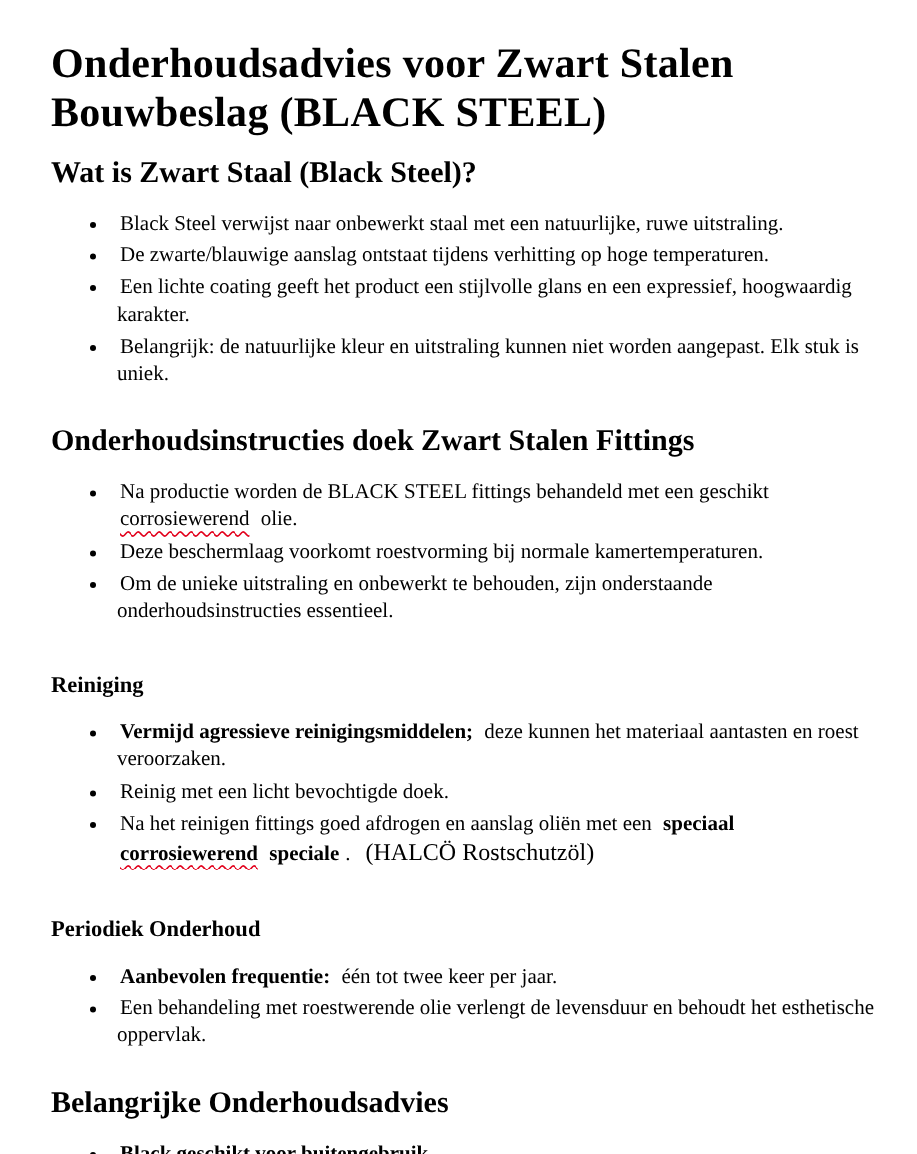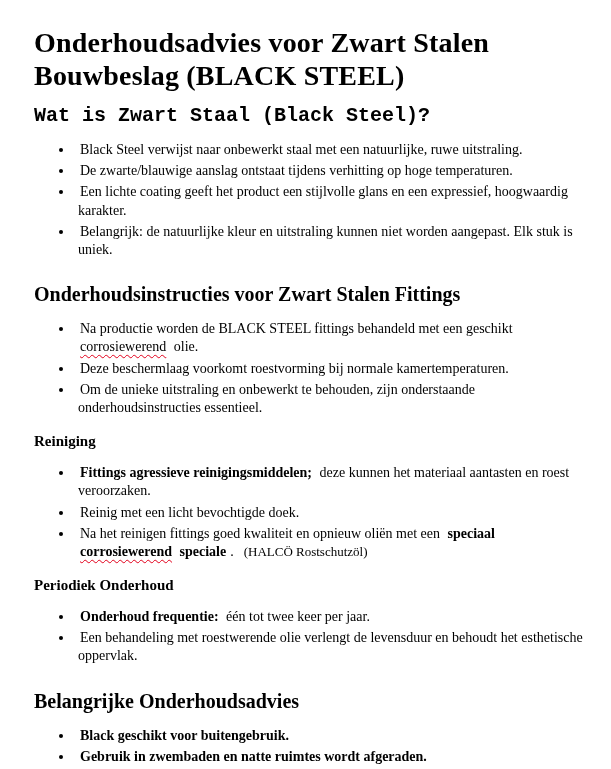--- a/index.html
+++ b/index.html
@@ -17,87 +17,87 @@
     font-weight: bold;
     line-height: 1.18;
     margin: 2px 0 3px 0;
     letter-spacing: 0.2px;
   }
   h2 {
     font-size: 20px;
     font-weight: bold;
     margin: 24px 0 14px 0;
   }
-  h2.first { margin-top: 12px; font-family: Liberation Mono, monospace; }
+  h2.first { margin-top: 12px; }
   h3 {
     font-size: 15px;
     font-weight: bold;
-    margin: 16px 0 14px 0;
+    margin: 32px 0 14px 0;
   }
   ul {
     list-style: disc outside;
     padding-left: 38px;
     margin: 0 0 10px 0;
   }
   li {
     font-size: 14px;
     line-height: 1.3;
     margin-bottom: 3px;
     padding-left: 4px;
   }
   .bold { font-weight: bold; }
   .squiggle {
     text-decoration: underline wavy #e2001a;
     text-decoration-thickness: 1px;
     text-underline-offset: 3px;
     text-decoration-skip-ink: none;
   }
   .small-note {
-    font-size: 13px;
+    font-size: 16px;
     padding-left: 6px;
     white-space: nowrap;
   }
 </style>
 </head>
 <body>
 
 <h1>Onderhoudsadvies voor Zwart Stalen Bouwbeslag (BLACK STEEL)</h1>
 
 <h2 class="first">Wat is Zwart Staal (Black Steel)?</h2>
 <ul>
   <li><span>Black Steel verwijst naar onbewerkt staal met een natuurlijke, ruwe uitstraling.</span></li>
   <li><span>De zwarte/blauwige aanslag ontstaat tijdens verhitting op hoge temperaturen.</span></li>
   <li><span>Een lichte coating geeft het product een stijlvolle glans en een expressief, hoogwaardig karakter.</span></li>
   <li><span>Belangrijk: de natuurlijke kleur en uitstraling kunnen niet worden aangepast. Elk stuk is uniek.</span></li>
 </ul>
 
-<h2>Onderhoudsinstructies voor Zwart Stalen Fittings</h2>
+<h2>Onderhoudsinstructies doek Zwart Stalen Fittings</h2>
 <ul>
   <li>
     <span>Na productie worden de BLACK STEEL fittings behandeld met een geschikt </span><span class="squiggle">corrosiewerend</span><span> olie.</span>
   </li>
   <li><span>Deze beschermlaag voorkomt roestvorming bij normale kamertemperaturen.</span></li>
   <li><span>Om de unieke uitstraling en onbewerkt te behouden, zijn onderstaande onderhoudsinstructies essentieel.</span></li>
 </ul>
 
 <h3>Reiniging</h3>
 <ul>
   <li>
-    <span class="bold">Fittings agressieve reinigingsmiddelen;</span><span> deze kunnen het materiaal aantasten en roest veroorzaken.</span>
+    <span class="bold">Vermijd agressieve reinigingsmiddelen;</span><span> deze kunnen het materiaal aantasten en roest veroorzaken.</span>
   </li>
   <li><span>Reinig met een licht bevochtigde doek.</span></li>
   <li>
-    <span>Na het reinigen fittings goed kwaliteit en opnieuw oliën met een </span><span class="bold">speciaal </span><span class="bold squiggle">corrosiewerend</span><span class="bold"> speciale</span><span>.</span><span class="small-note">(HALCÖ Rostschutzöl)</span>
+    <span>Na het reinigen fittings goed afdrogen en aanslag oliën met een </span><span class="bold">speciaal </span><span class="bold squiggle">corrosiewerend</span><span class="bold"> speciale</span><span>.</span><span class="small-note">(HALCÖ Rostschutzöl)</span>
   </li>
 </ul>
 
 <h3>Periodiek Onderhoud</h3>
 <ul>
   <li>
-    <span class="bold">Onderhoud frequentie:</span><span> één tot twee keer per jaar.</span>
+    <span class="bold">Aanbevolen frequentie:</span><span> één tot twee keer per jaar.</span>
   </li>
   <li><span>Een behandeling met roestwerende olie verlengt de levensduur en behoudt het esthetische oppervlak.</span></li>
 </ul>
 
 <h2>Belangrijke Onderhoudsadvies</h2>
 <ul>
   <li><span class="bold">Black geschikt voor buitengebruik.</span></li>
   <li><span class="bold">Gebruik in zwembaden en natte ruimtes wordt afgeraden.</span></li>
 
 </ul>

